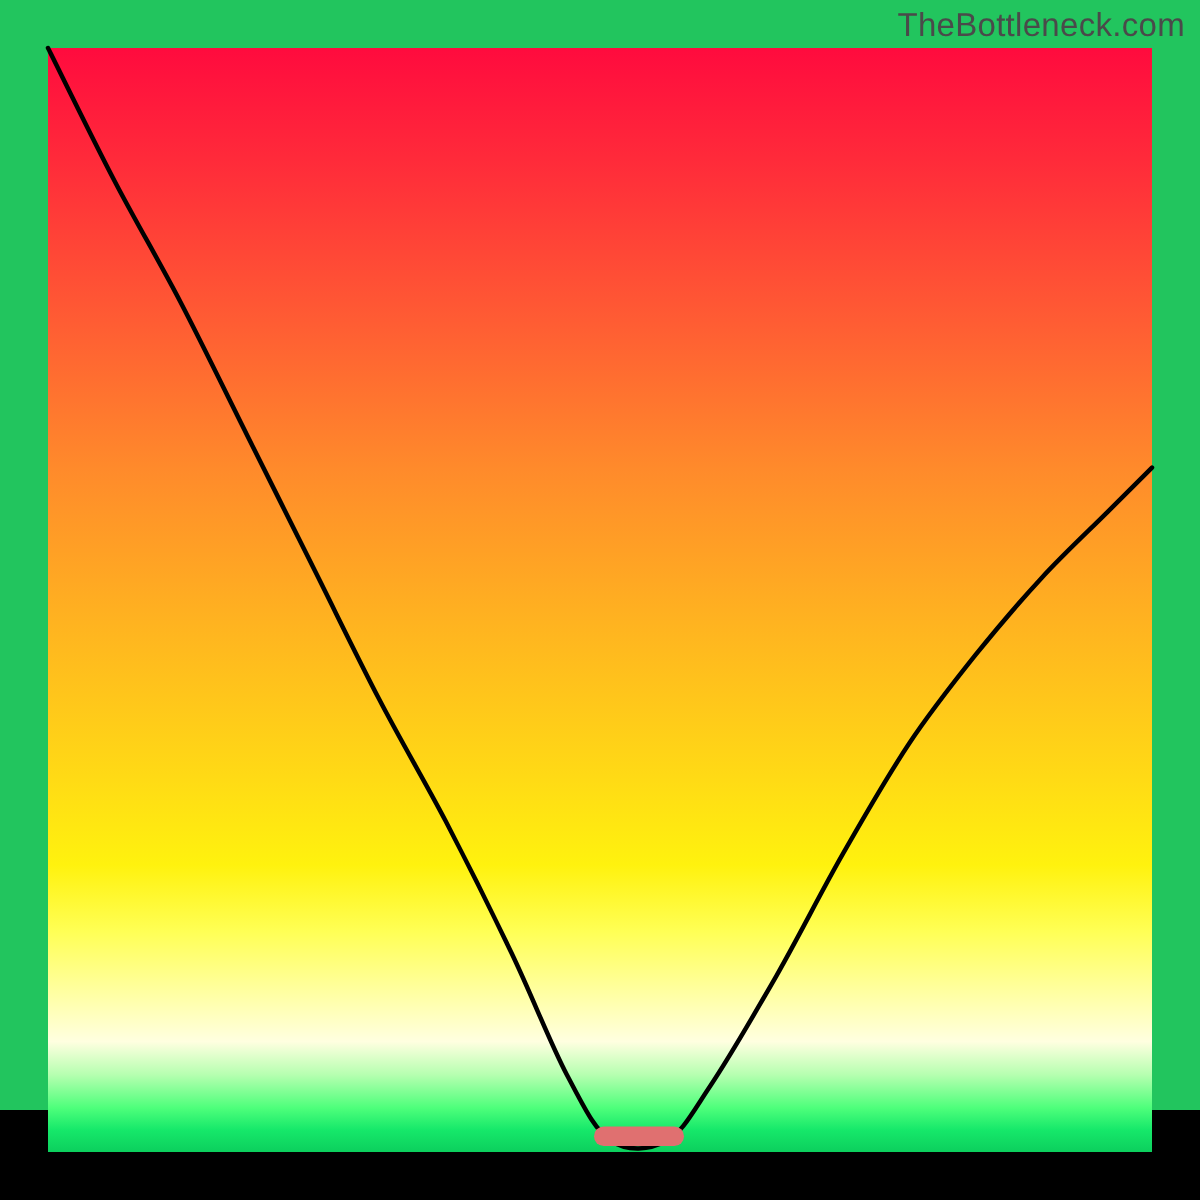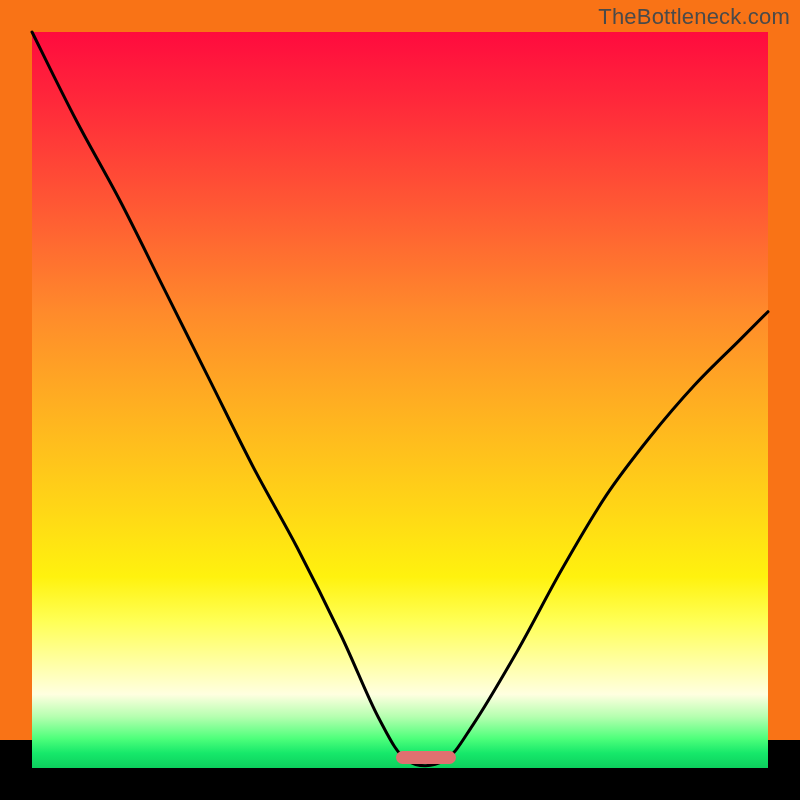--- a/index.html
+++ b/index.html
@@ -8,21 +8,21 @@
     width: 800px;
     height: 800px;
     overflow: hidden;
     background: #000;
     font-family: Arial, Helvetica, sans-serif;
   }
   .frame {
     position: relative;
     width: 800px;
     height: 740px;
-    background: #f97316;
+    background: #22c55e;
   }
   .plot {
     position: absolute;
     
     left: 32px;
     top: 32px;
     width: 736px;
     height: 736px;
     
     background: linear-gradient(

